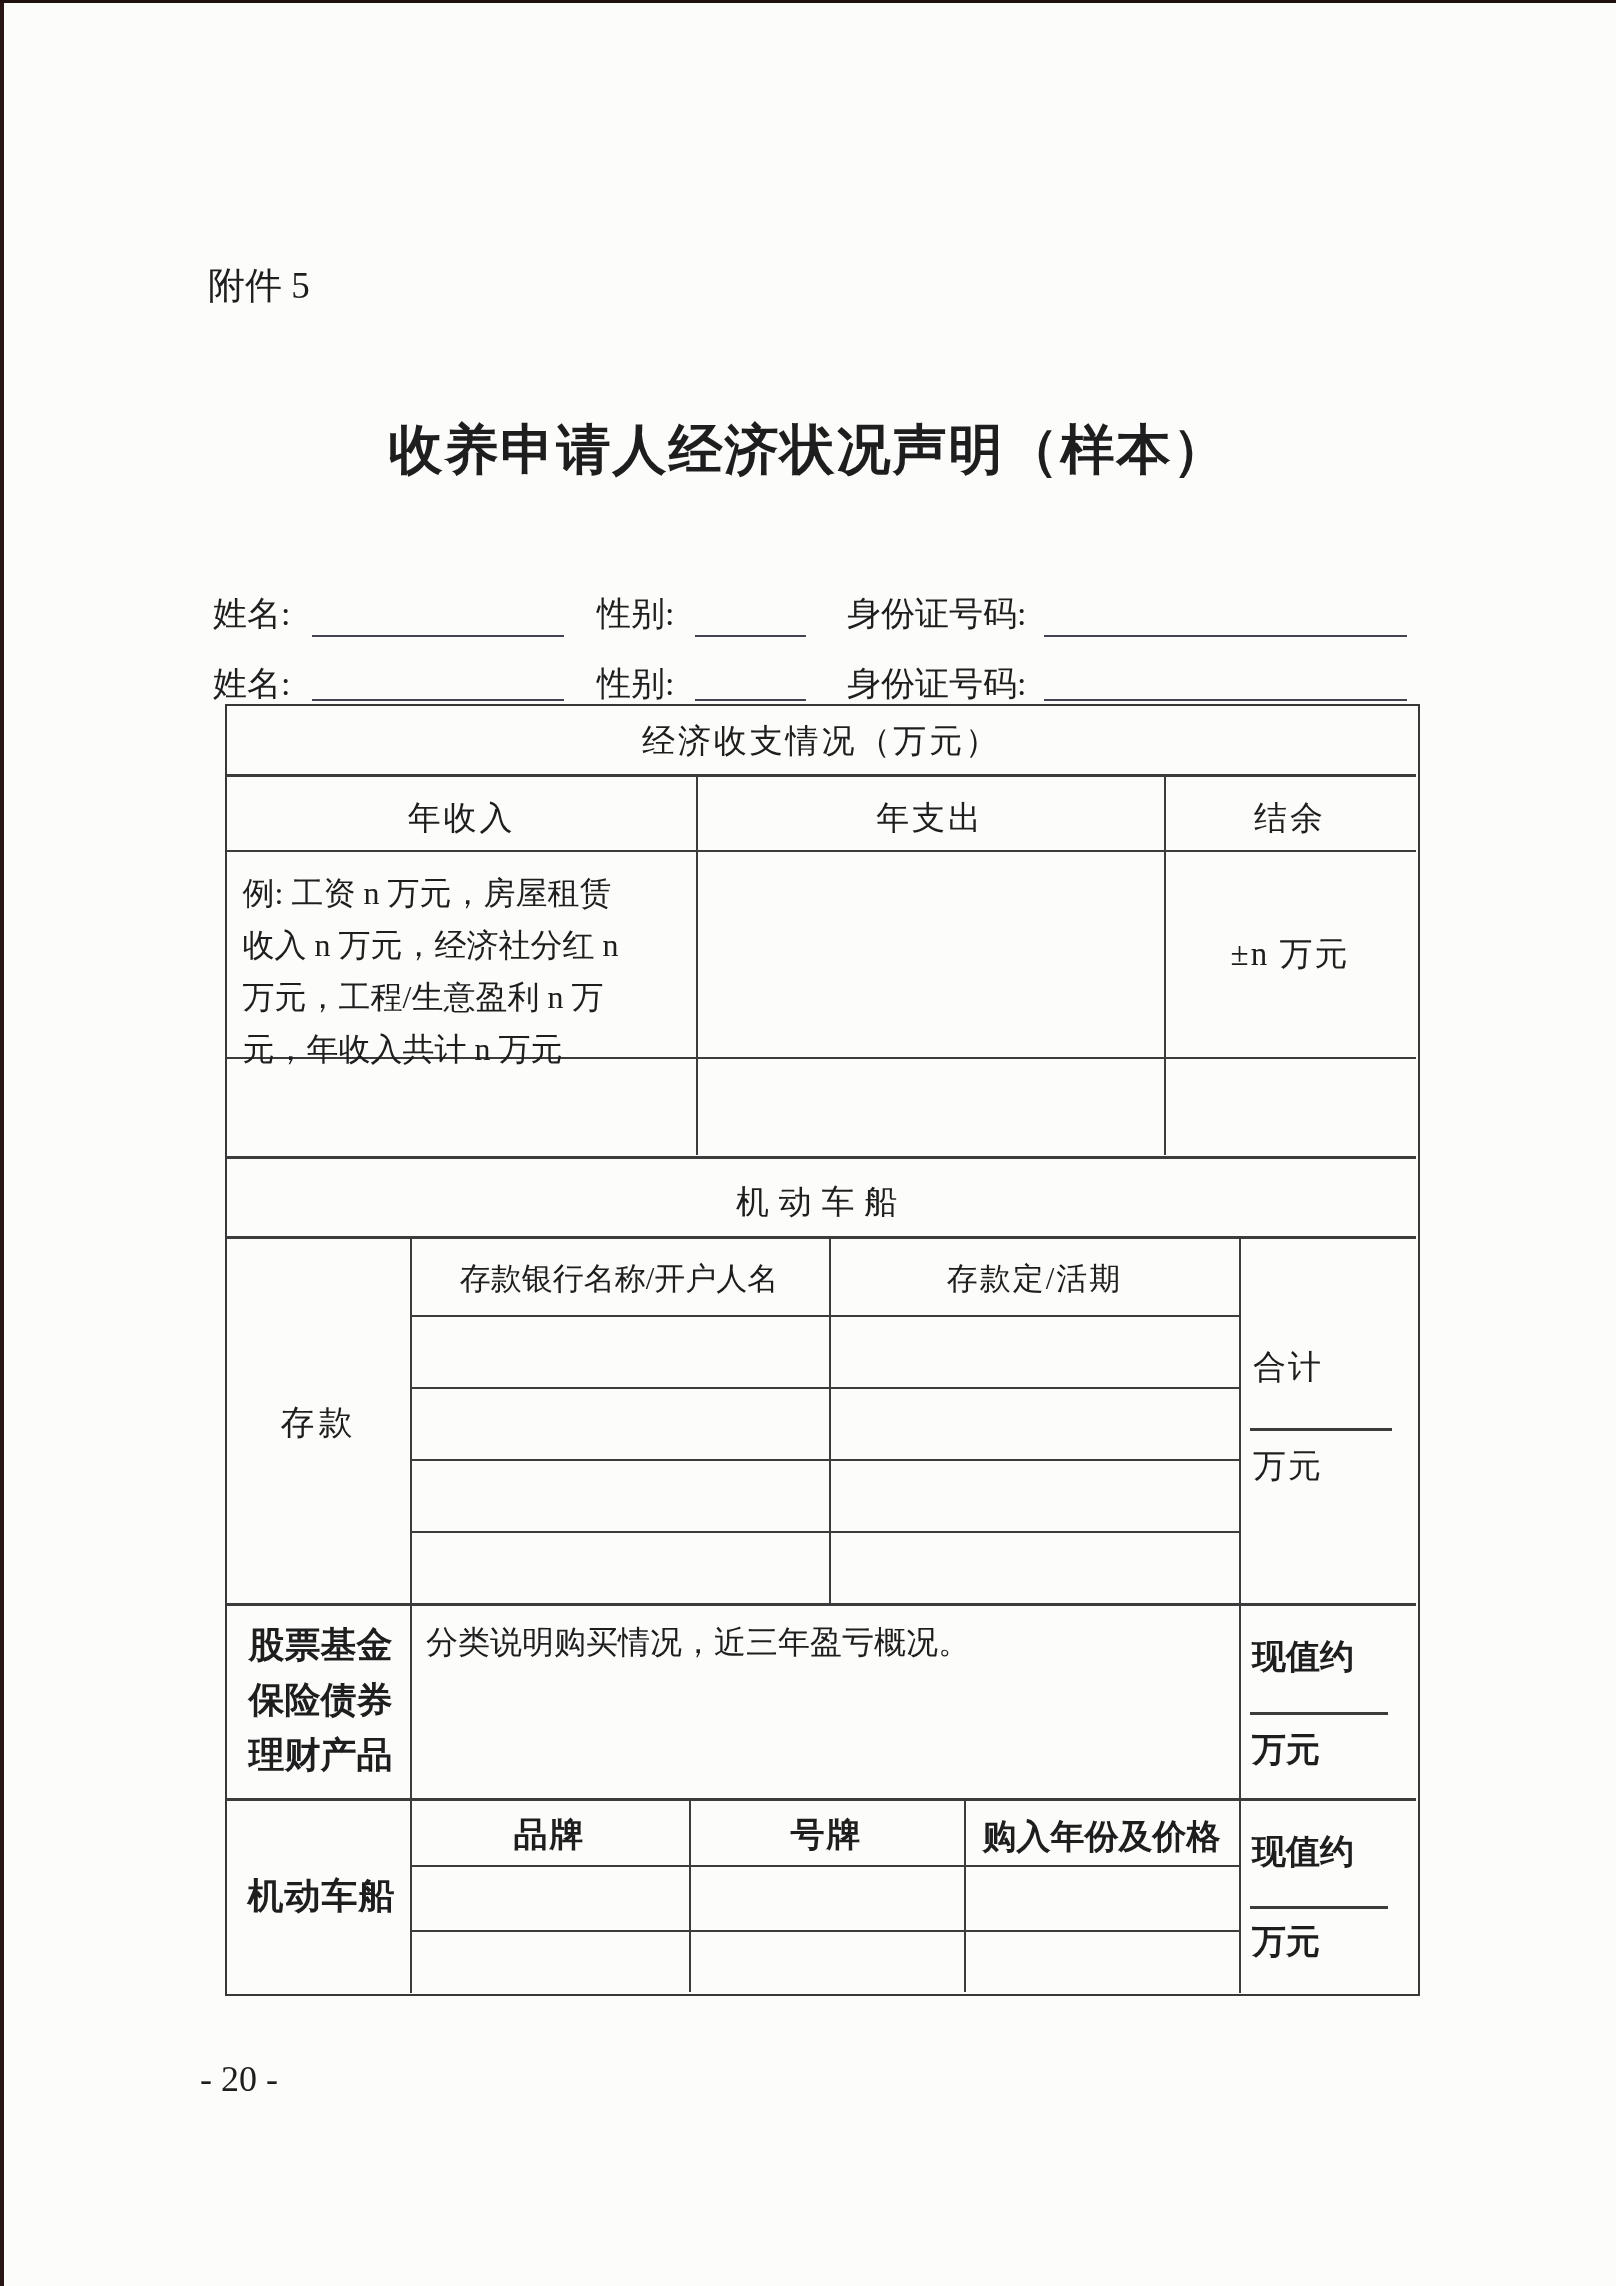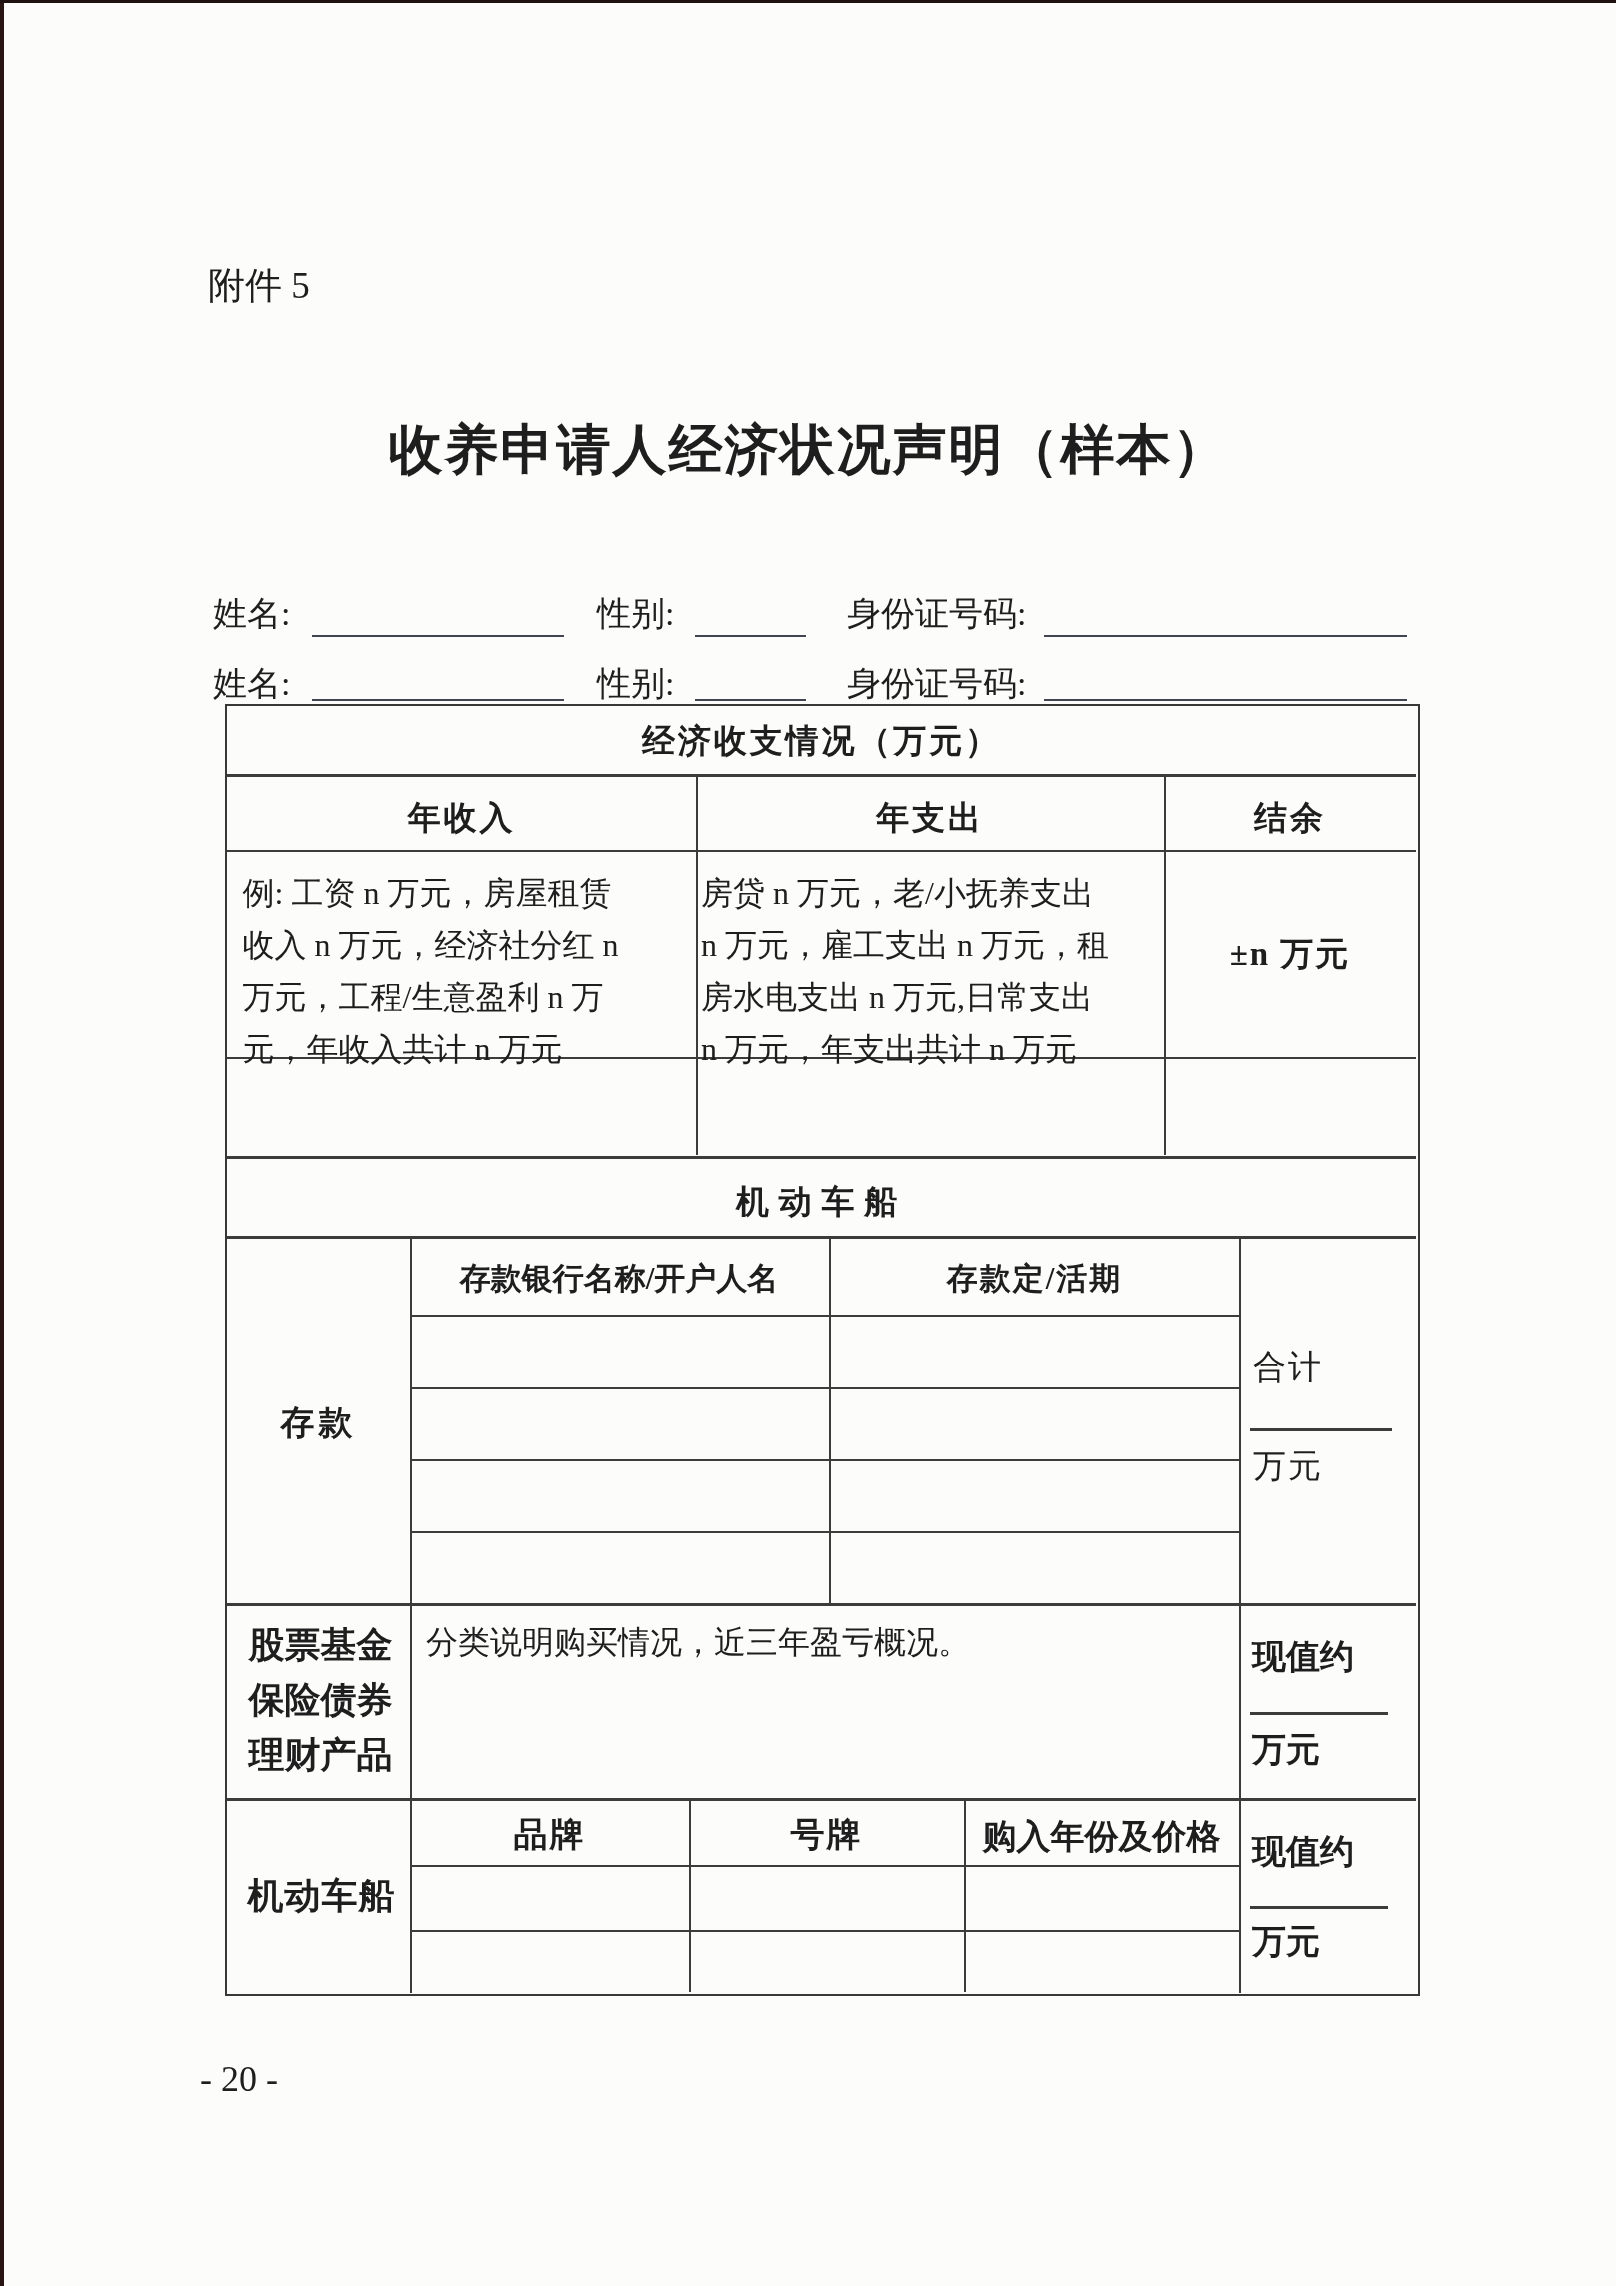--- a/index.html
+++ b/index.html
@@ -13,21 +13,21 @@
   }
   .serif{font-family:"Liberation Serif","DejaVu Serif",serif;}
   .hei{font-family:"Liberation Sans","DejaVu Sans",sans-serif;font-weight:700;}
   .abs{position:absolute;}
   .edge{position:absolute;background:#2a1515;}
   .fill-line{position:absolute;height:2.9px;background:#42454f;}
   .hline{position:absolute;background:#3c3c3c;height:2px;}
   .hline.thick{height:2.9px;}
   .vline{position:absolute;background:#3c3c3c;width:2px;}
   .cell-text{position:absolute;white-space:pre-line;}
-  .ctr{text-align:center;font-weight:bold;}
+  .ctr{text-align:center;}
   .table{
     position:absolute;left:225px;top:704px;width:1195px;height:1292px;
     border:2.9px solid #383838;box-sizing:border-box;
   }
 </style>
 </head>
 <body>
 
 <div class="page">
 
@@ -83,24 +83,20 @@
     <div class="cell-text serif ctr" style="left:0;top:12.7px;width:1189px;font-size:33px;letter-spacing:2.9px;">经济收支情况（万元）</div>
 
     <div class="cell-text serif ctr" style="left:0;top:90px;width:469px;font-size:33px;letter-spacing:2.9px;">年收入</div>
     <div class="cell-text serif ctr" style="left:469px;top:90px;width:468px;font-size:33px;letter-spacing:2.9px;">年支出</div>
     <div class="cell-text serif ctr" style="left:937px;top:90px;width:252px;font-size:33px;letter-spacing:2.9px;">结余</div>
 
     <div class="cell-text serif" style="left:15.6px;top:161px;width:447px;font-size:32px;line-height:52px;">例: 工资 n 万元，房屋租赁
 收入 n 万元，经济社分红 n
 万元，工程/生意盈利 n 万
 元，年收入共计 n 万元</div>
-    <div class="cell-text serif" style="left:474px;top:161px;width:458px;font-size:32px;line-height:52px;">房贷 n 万元，老/小抚养支出
-n 万元，雇工支出 n 万元，租
-房水电支出 n 万元,日常支出
-n 万元，年支出共计 n 万元</div>
     <div class="cell-text serif ctr" style="left:937px;top:226px;width:252px;font-size:33px;letter-spacing:2px;">±n 万元</div>
 
     <div></div>
 
     <div class="cell-text serif ctr" style="left:0;top:474px;width:1189px;font-size:33px;letter-spacing:9.8px;">机动车船</div>
 
     <div class="cell-text serif ctr" style="left:0;top:694px;width:183px;font-size:34px;letter-spacing:3.9px;">存款</div>
     <div class="cell-text serif ctr" style="left:602px;top:552px;width:411px;font-size:31px;letter-spacing:2px;">存款定/活期</div>
     <div class="cell-text serif ctr" style="left:183px;top:552px;width:418px;font-size:31px;">存款银行名称/开户人名</div>
     <div class="cell-text serif" style="left:1026px;top:639px;font-size:33px;letter-spacing:2px;">合计</div>

